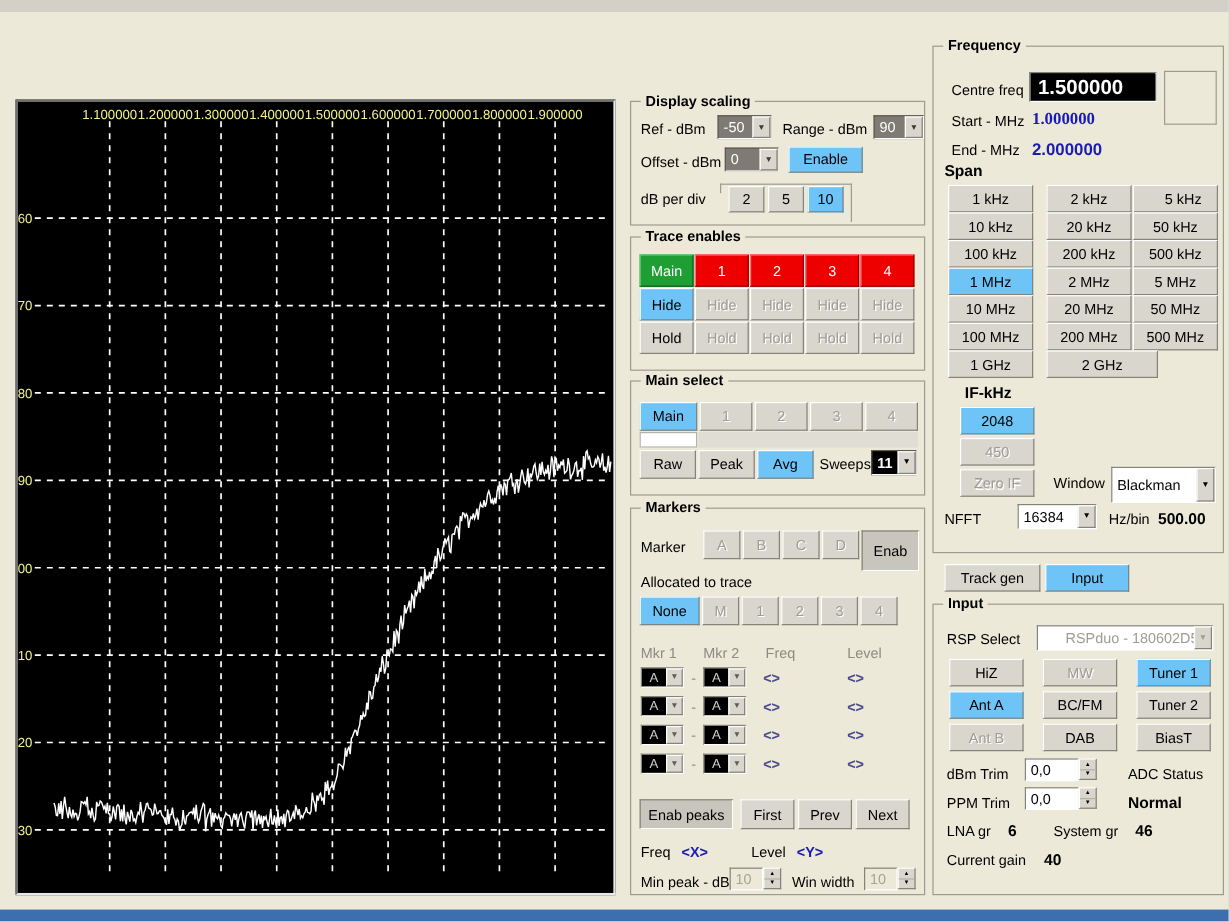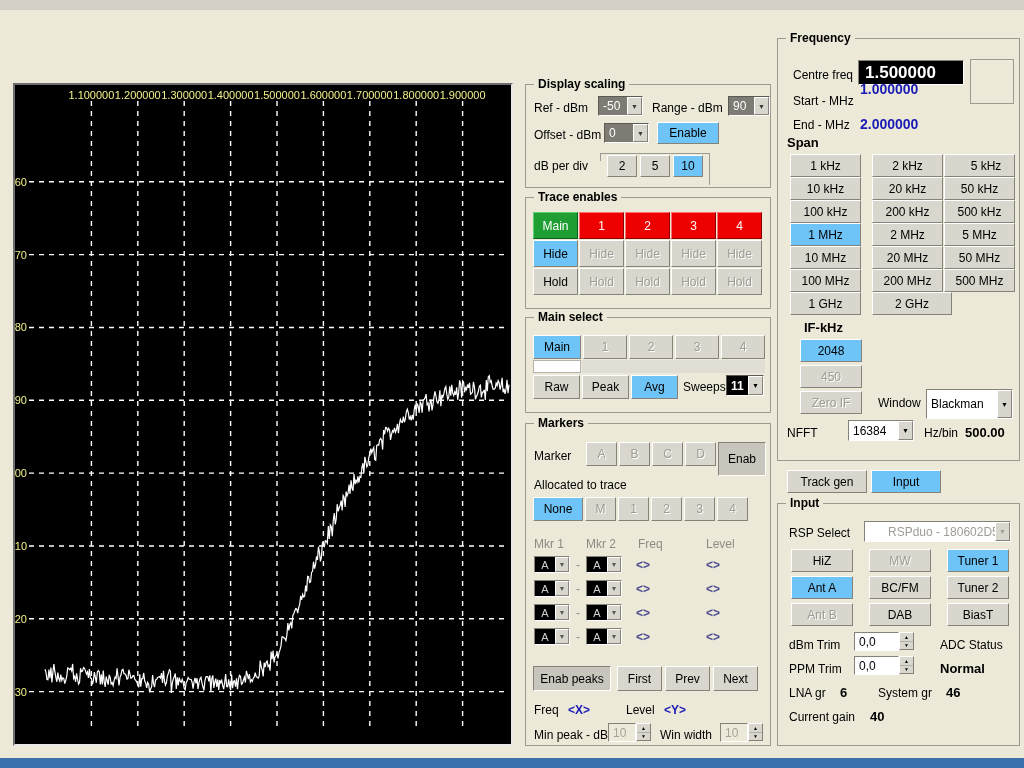--- a/index.html
+++ b/index.html
@@ -415,21 +415,21 @@
   </div>
 
   <div class="group" style="left:777px; top:38px; width:243px; height:423px;">
     <div class="legend">Frequency</div>
 
     <div class="lbl" style="left:15px; top:29px;">Centre freq</div>
     <div class="field black" style="left:80px; top:21px; width:106px; height:25px;">1.500000</div>
     <div class="emptybox" style="left:192px; top:20px; width:44px; height:45px;"></div>
 
     <div class="lbl" style="left:15px; top:55px;">Start - MHz</div>
-    <div class="freqval" style="left:82px; top:42px;">1.000000</div>
+    <div class="freqval" style="left:82px; top:53px;font-family:Liberation Serif, serif;">1.000000</div>
 
     <div class="lbl" style="left:15px; top:79px;">End - MHz</div>
     <div class="freqval" style="left:82px; top:77px;">2.000000</div>
 
     <div class="lbl bold" style="left:9px; top:96px; font-size:13px;">Span</div>
 
     <div class="btn" style="left:12px;  top:115px; width:71px; height:23px;">1 kHz</div>
     <div class="btn" style="left:94px;  top:115px; width:71px; height:23px;">2 kHz</div>
     <div class="btn" style="left:166px; top:115px; width:71px; height:23px;padding-left:13px;">5 kHz</div>
 
@@ -447,21 +447,21 @@
 
     <div class="btn" style="left:12px;  top:207px; width:71px; height:23px;">10 MHz</div>
     <div class="btn" style="left:94px;  top:207px; width:71px; height:23px;">20 MHz</div>
     <div class="btn" style="left:166px; top:207px; width:71px; height:23px;">50 MHz</div>
 
     <div class="btn" style="left:12px;  top:230px; width:71px; height:23px;">100 MHz</div>
     <div class="btn" style="left:94px;  top:230px; width:71px; height:23px;">200 MHz</div>
     <div class="btn" style="left:166px; top:230px; width:71px; height:23px;">500 MHz</div>
 
     <div class="btn" style="left:12px;  top:253px; width:71px; height:23px;">1 GHz</div>
-    <div class="btn" style="left:94px;  top:253px; width:80px; height:23px;">2 GHz</div>
+    <div class="btn" style="left:94px;  top:253px; width:93px; height:23px;">2 GHz</div>
 
     <div class="lbl bold" style="left:26px; top:281px; font-size:13px;">IF-kHz</div>
     <div class="btn sel" style="left:22px; top:300px; width:62px; height:23px;">2048</div>
     <div class="btn dim" style="left:22px; top:326px; width:62px; height:23px;">450</div>
     <div class="btn dim" style="left:22px; top:352px; width:62px; height:23px;">Zero IF</div>
 
     <div class="lbl" style="left:100px; top:357px;">Window</div>
     <div class="combo" style="left:148px; top:350px; width:87px; height:30px;justify-content:center;">
       <div class="val">Blackman</div>
       <div class="arrow">▼</div>

